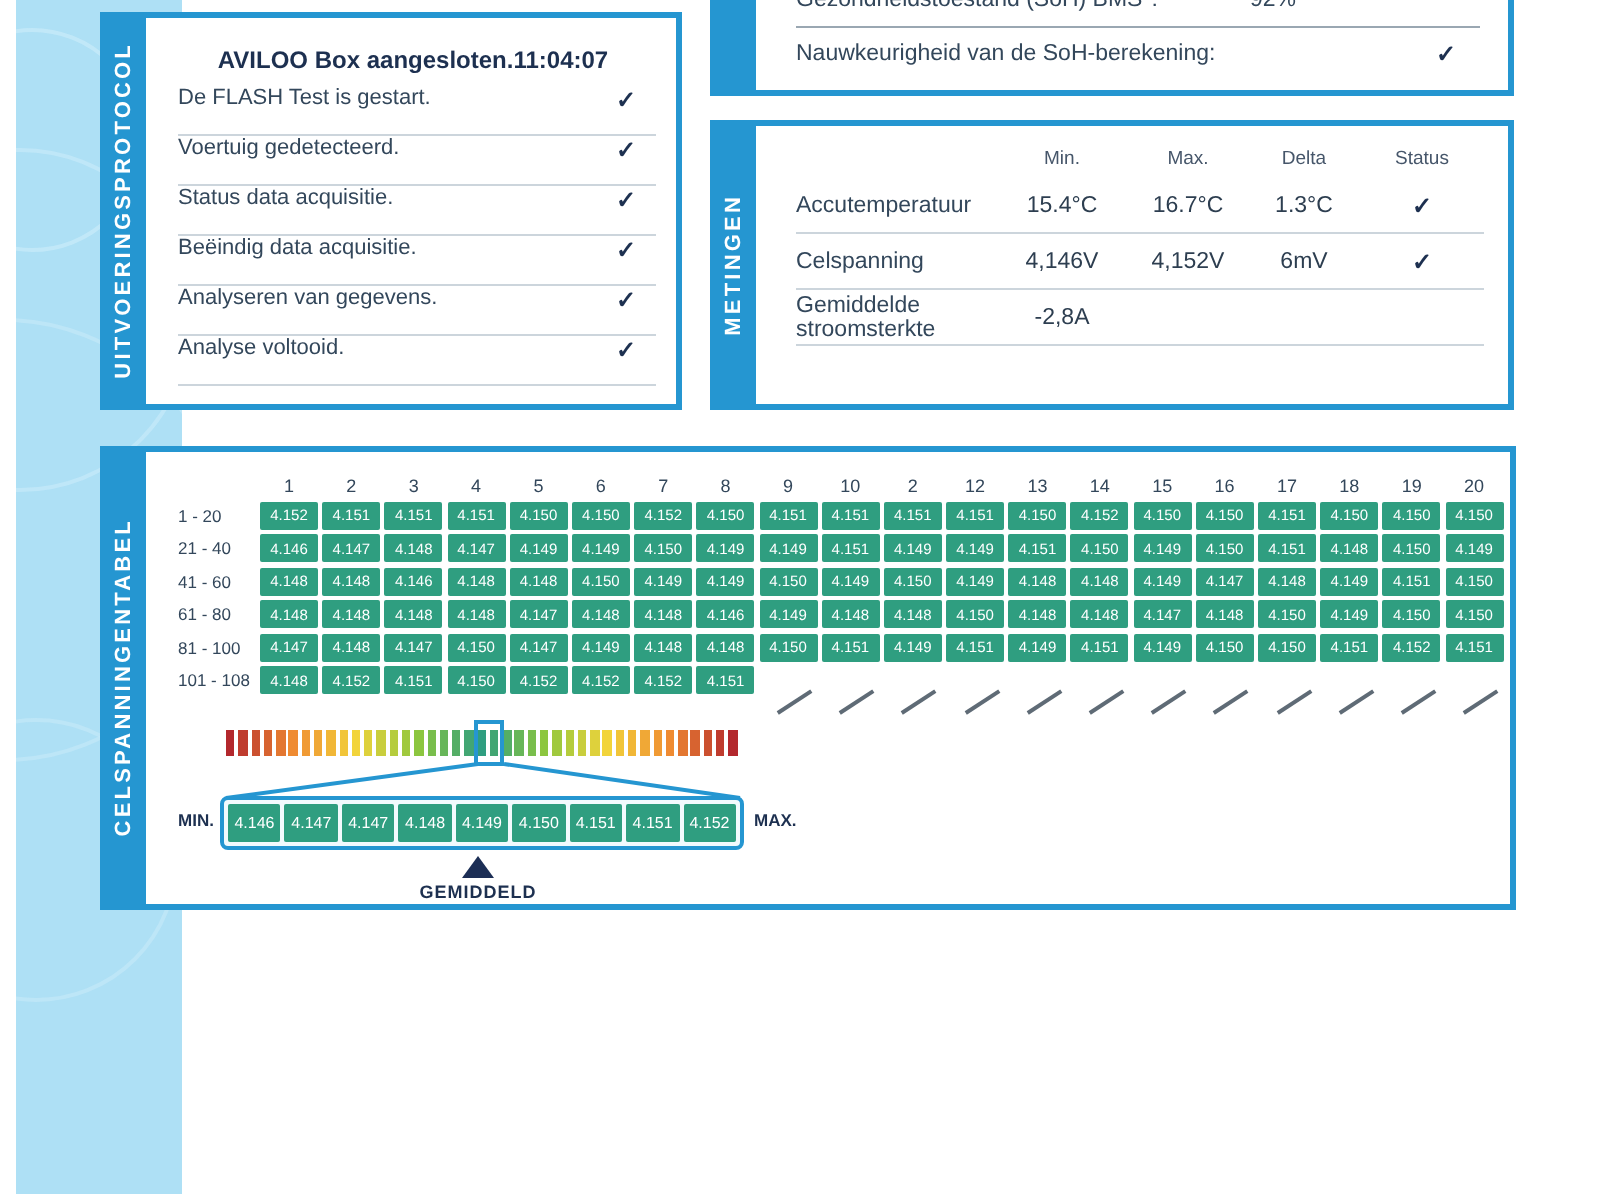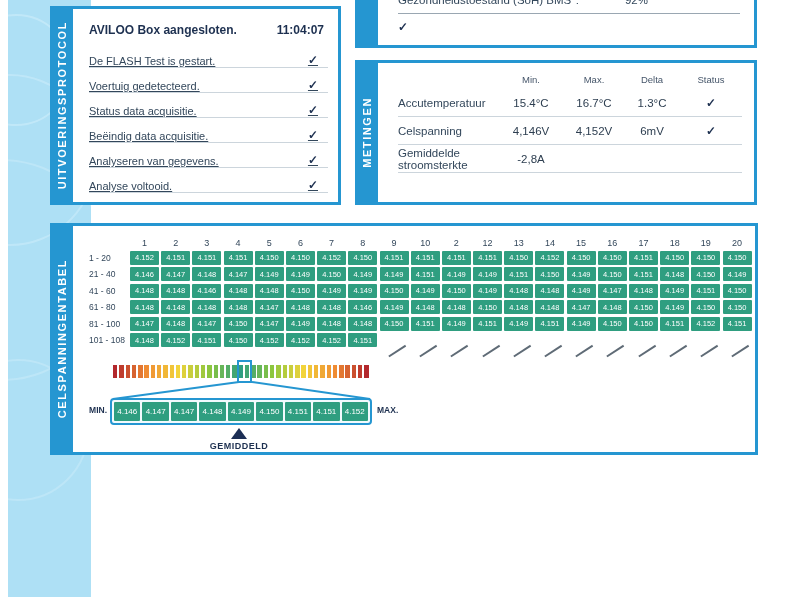--- a/index.html
+++ b/index.html
@@ -13,24 +13,24 @@
 
   .panel{position:absolute;display:flex;align-items:stretch;}
   .panel-band{width:23px;background:#2596d1;display:flex;align-items:center;justify-content:center;flex:0 0 23px;}
   .band-label{writing-mode:vertical-rl;transform:rotate(180deg);color:#ffffff;font-weight:bold;
     font-size:11px;letter-spacing:1.6px;white-space:nowrap;}
   .panel-content{flex:1;background:#ffffff;border:3px solid #2596d1;border-left:none;box-sizing:border-box;overflow:hidden;}
 
   
   #protocol-panel{left:50px;top:6px;width:291px;height:199px;}
   #protocol-panel .panel-content{padding:7px 10px 0 16px;}
-  .proto-header{display:flex;justify-content:space-between;align-items:center;
+  .proto-header{display:flex;justify-content:center;align-items:center;
     font-weight:bold;font-size:12px;color:#1d3050;height:27px;padding-right:4px;}
-  .proto-item{display:flex;justify-content:space-between;align-items:flex-end;height:24px;
-    border-bottom:1px solid #ccd5dc;font-size:11px;color:#33475b;text-decoration:underline;}
+  .proto-item{display:flex;justify-content:space-between;align-items:flex-start;height:24px;
+    border-bottom:1px solid #ccd5dc;font-size:11px;color:#33475b;}
   .check{font-weight:bold;color:#1d3050;font-size:12px;}
   .proto-item .check{padding-right:10px;}
 
   
   #soh-panel{left:355px;top:-24px;width:402px;height:72px;}
   #soh-panel .panel-content{padding:8px 14px 0 20px;}
   .soh-row{display:flex;justify-content:space-between;align-items:center;height:26px;
     font-size:11.5px;color:#33475b;}
   .soh-row.first{border-bottom:1px solid #9aa7b2;}
   .soh-value{font-size:11.5px;color:#33475b;margin-right:92px;}
@@ -129,20 +129,21 @@
 <div class="panel" id="soh-panel">
   <div class="panel-band">
     <span class="band-label"></span>
   </div>
   <div class="panel-content">
     <div class="soh-row first">
       <span>Gezondheidstoestand (SoH) BMS*:</span>
       <span class="soh-value">92%</span>
     </div>
     <div class="soh-row">
+      <span>Nauwkeurigheid van de SoH-berekening:</span>
       <span class="check">✓</span>
     </div>
   </div>
 </div>
 
 <div class="panel" id="metingen-panel">
   <div class="panel-band">
     <span class="band-label">METINGEN</span>
   </div>
   <div class="panel-content">

